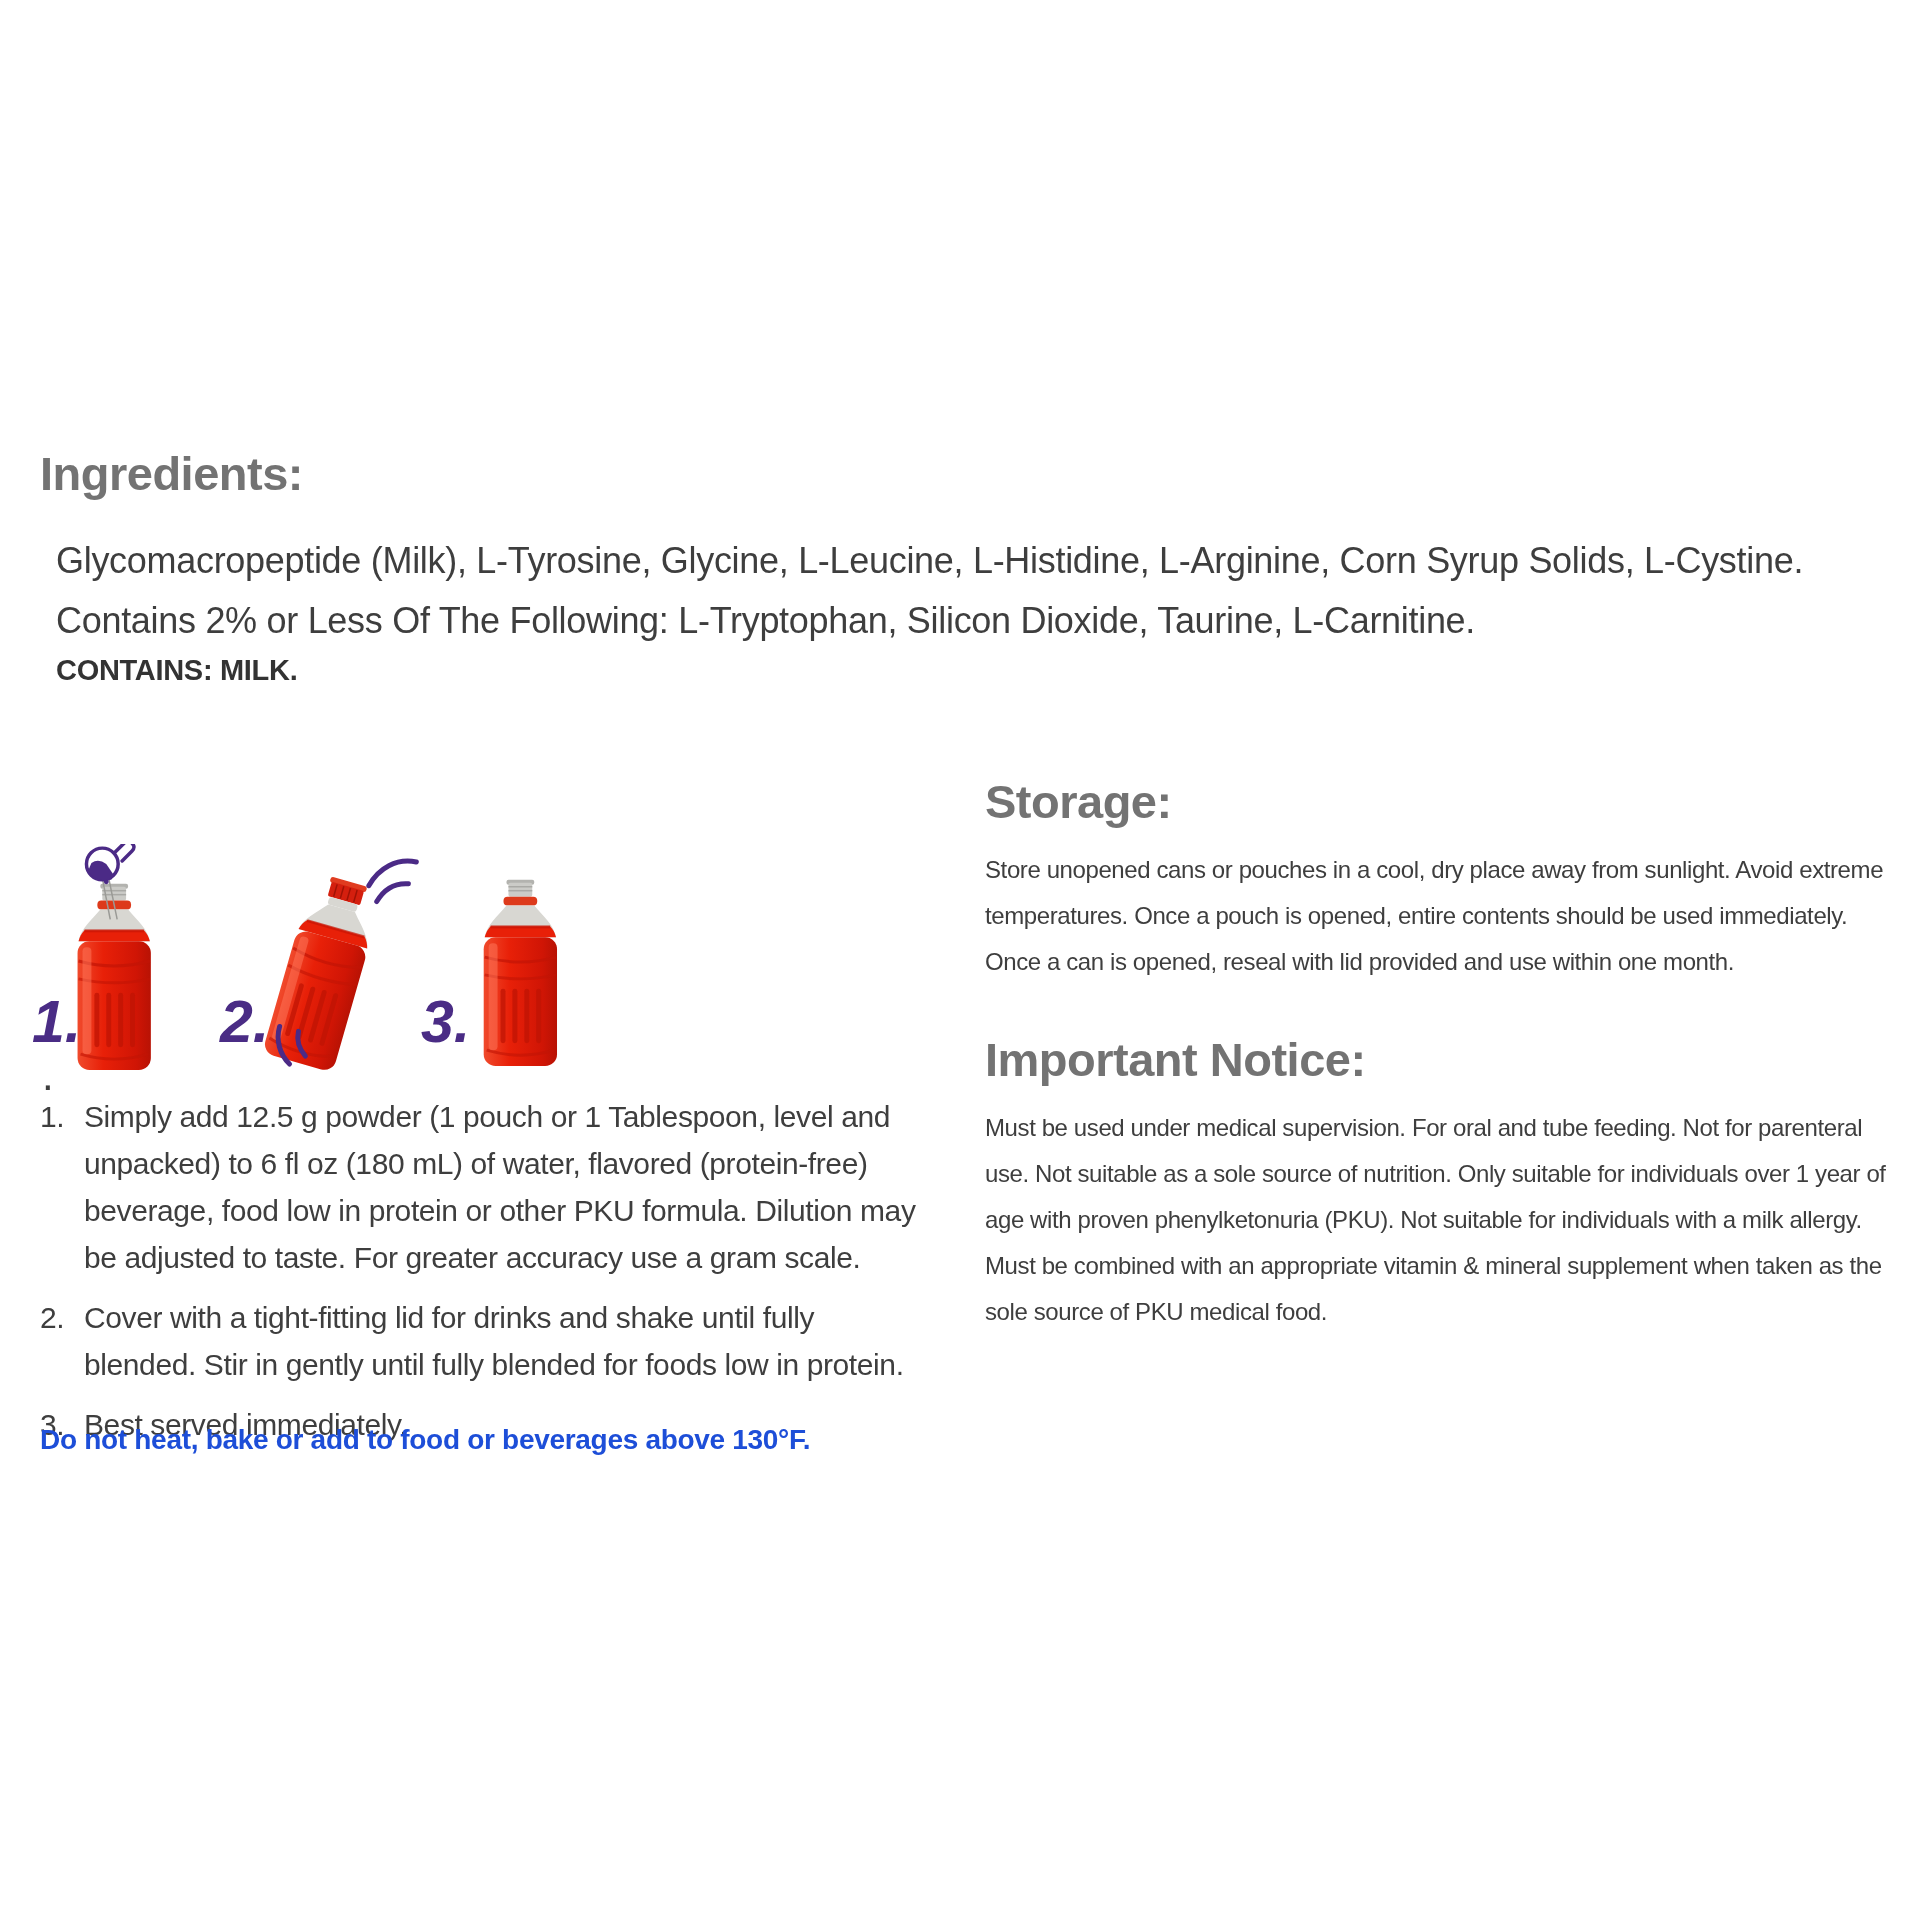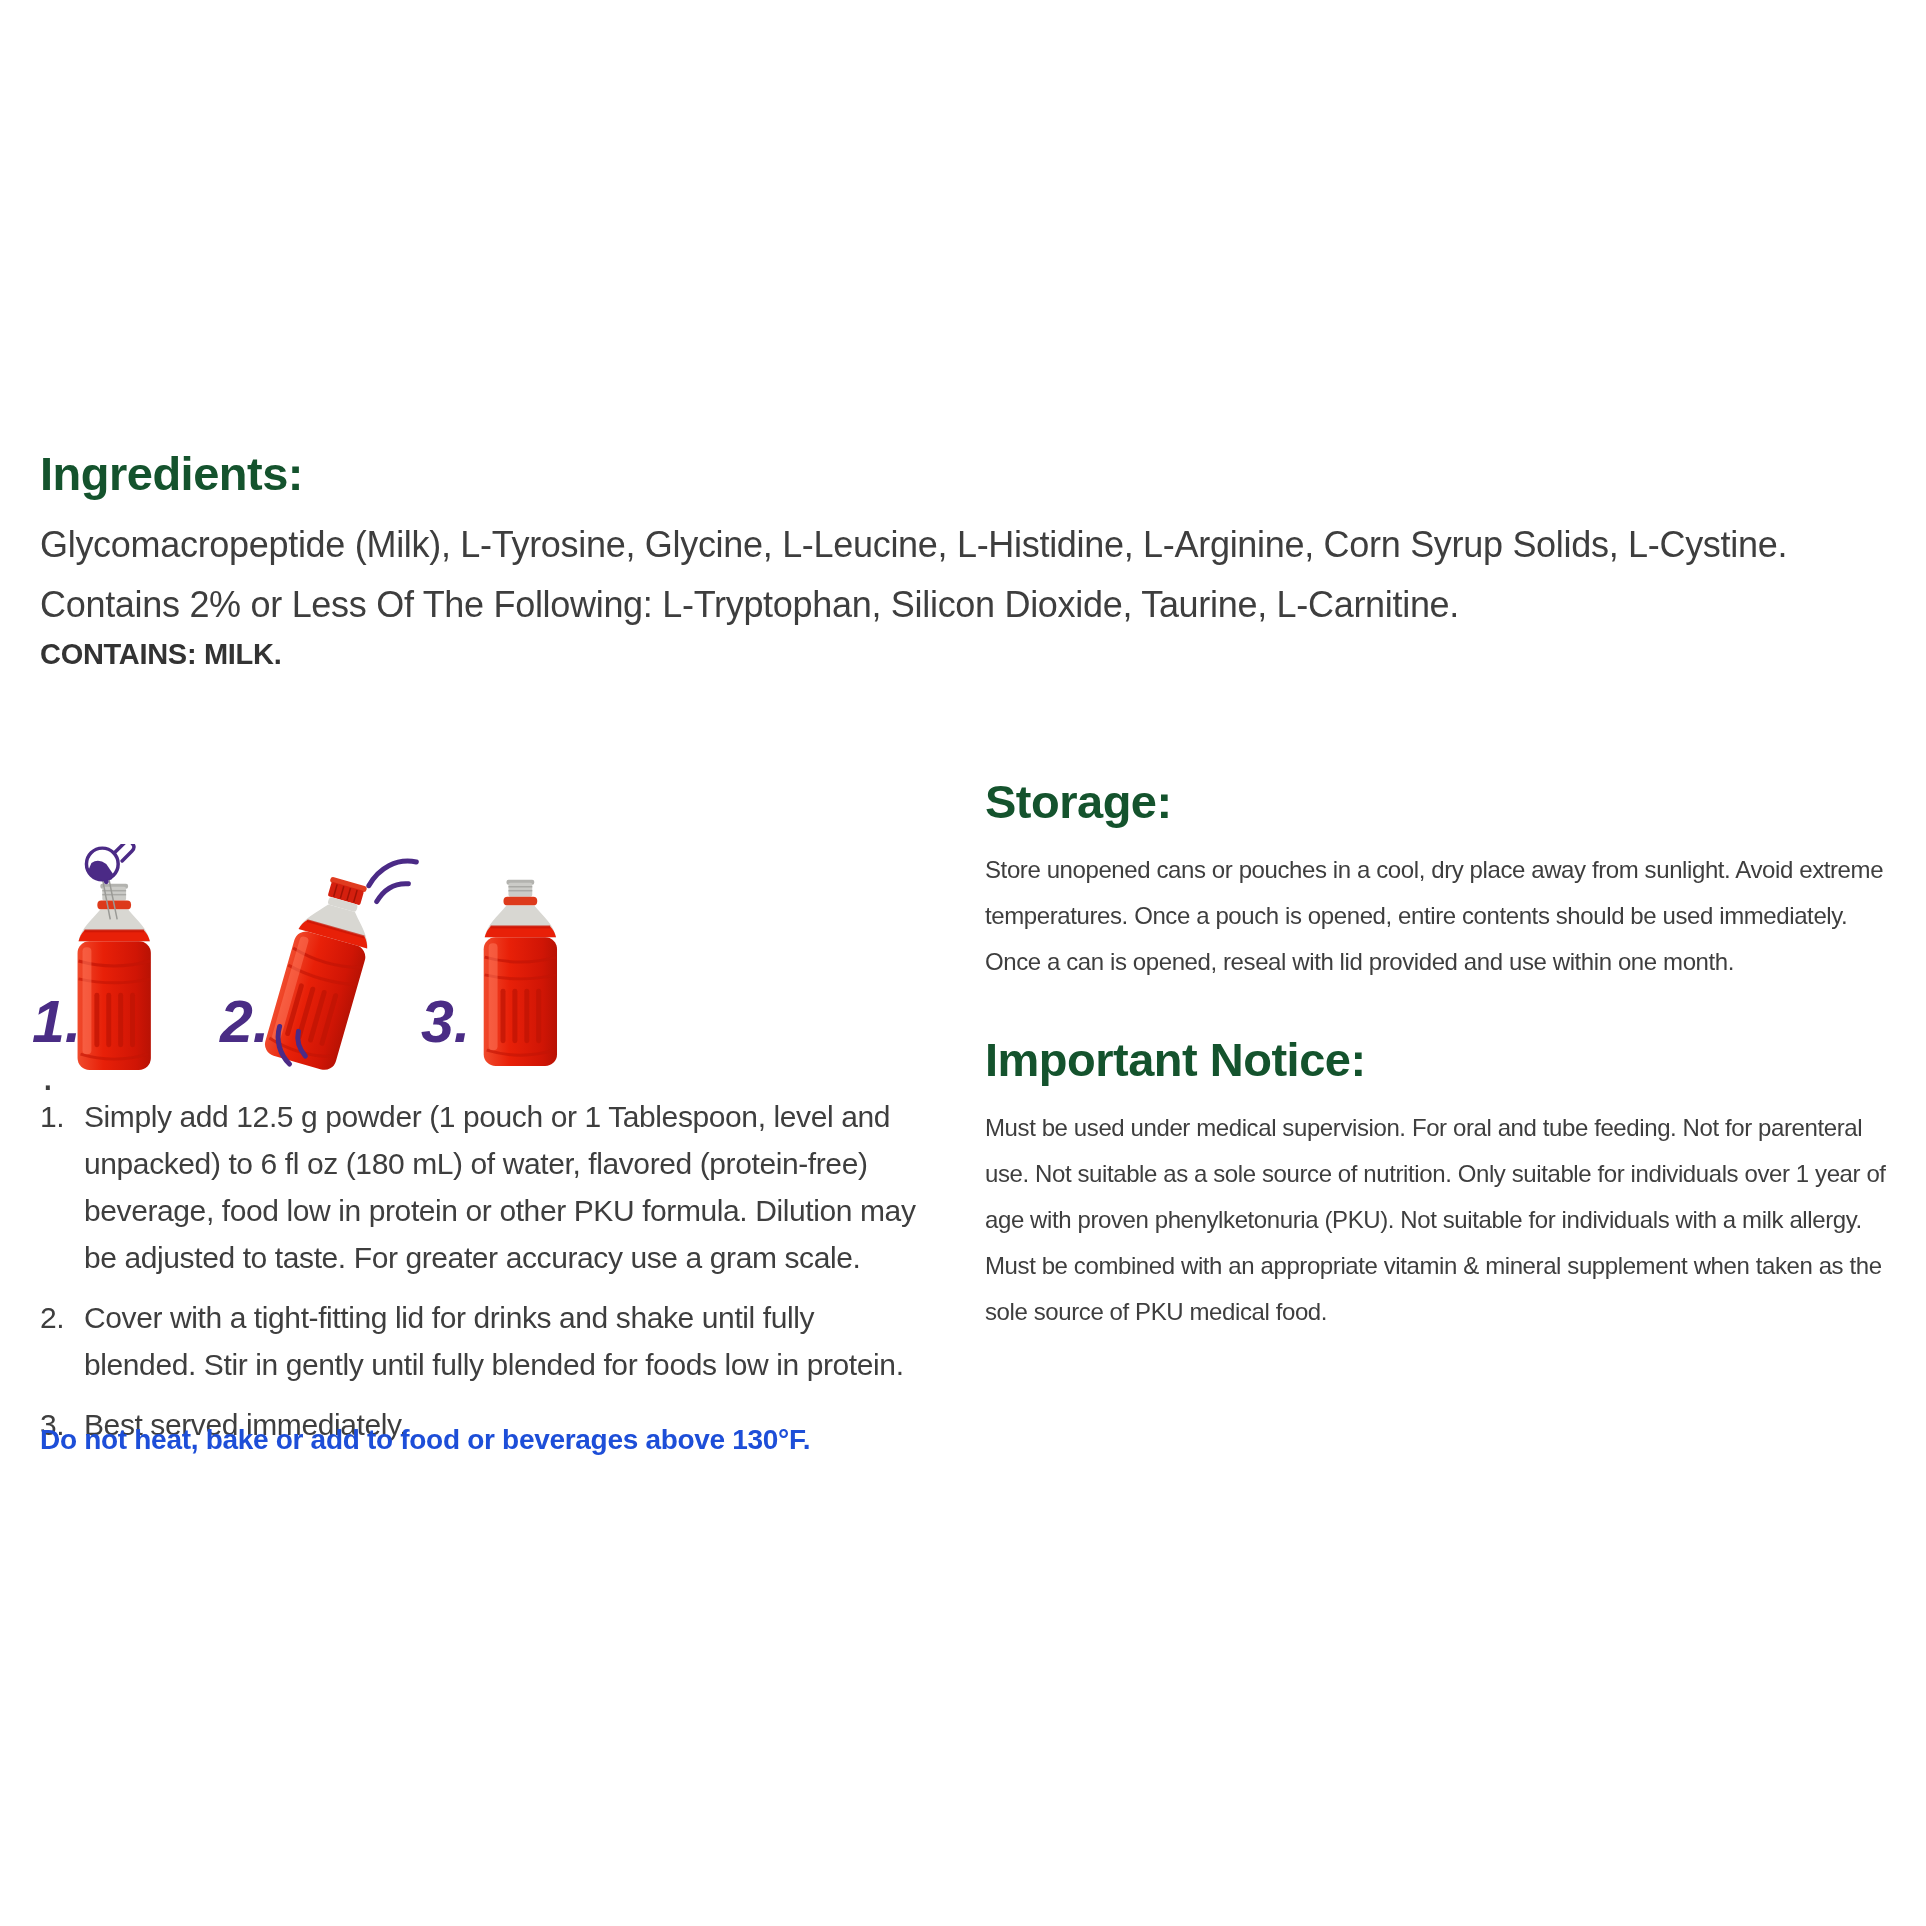--- a/index.html
+++ b/index.html
@@ -15,24 +15,24 @@
     overflow: hidden;
     font-family: "Liberation Sans", sans-serif;
     color: #3e3e3e;
   }
   .abs { position: absolute; }
   h1.section-heading, h2.section-heading {
     margin: 0;
     font-size: 47px;
     font-weight: 700;
     letter-spacing: -0.5px;
-    color: #14532d;
+    color: #737373;
   }
   .body-text {
-    margin: 0;
+    margin: 16px;
     font-size: 36px;
     line-height: 60px;
     letter-spacing: -0.3px;
     color: #3e3e3e;
   }
   .bold-text { font-weight: 700; color: #333333; }
   .col-text {
     margin: 0;
     font-size: 24px;
     line-height: 46px;

